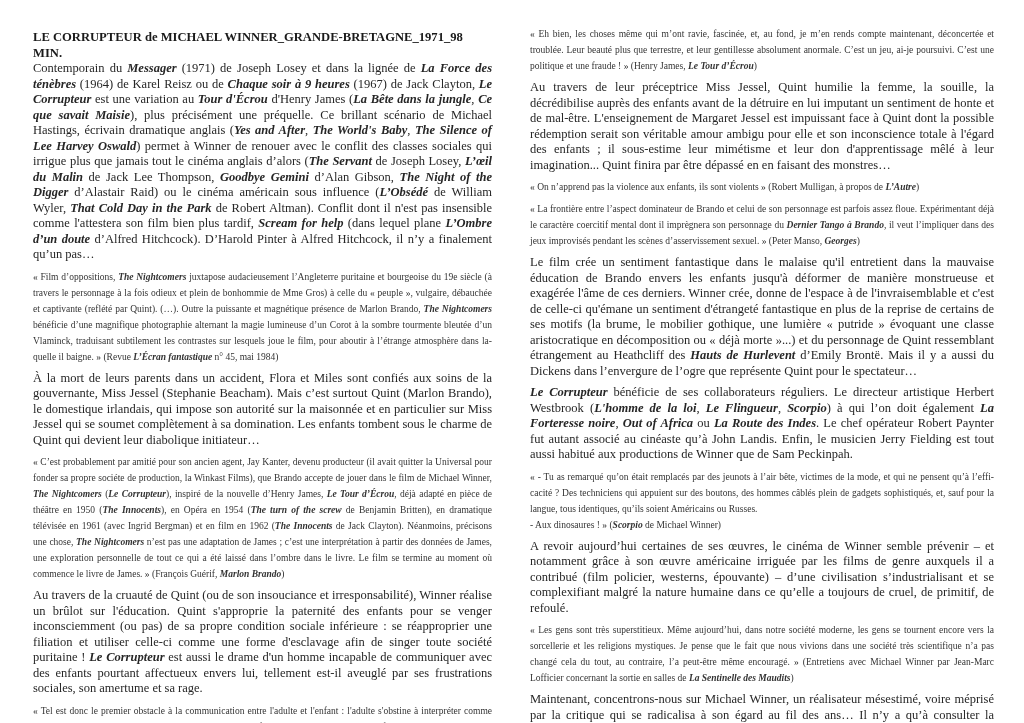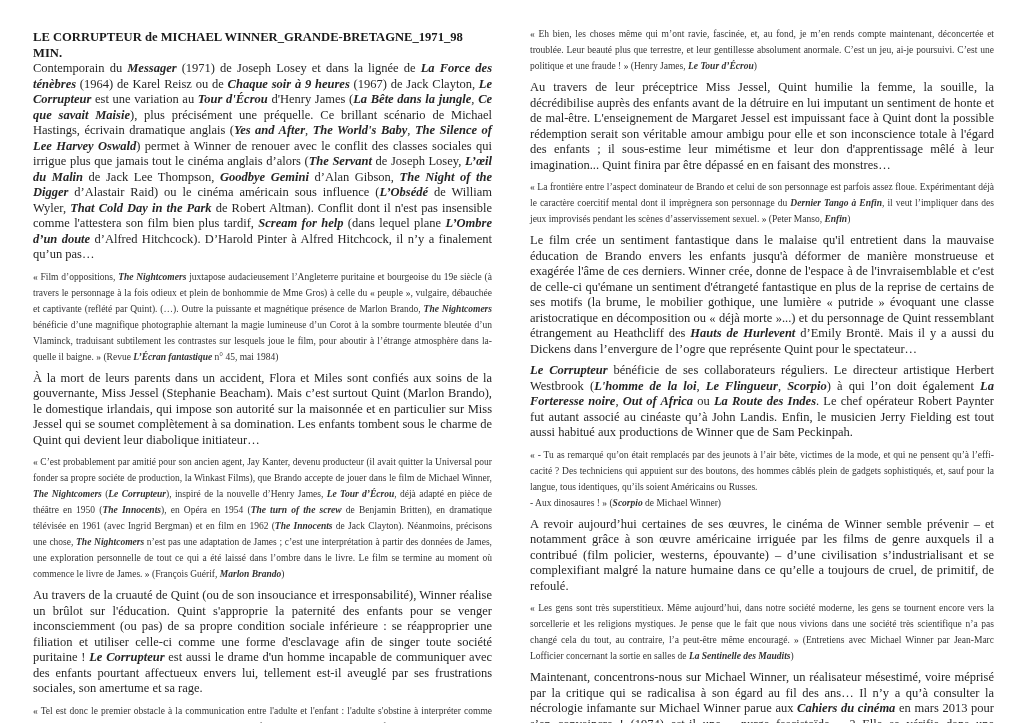--- a/index.html
+++ b/index.html
@@ -26,21 +26,22 @@
       <p class="q">« C’est probablement par amitié pour son ancien agent, Jay Kanter, devenu producteur (il avait quitter la Universal pour fonder sa propre sociéte de production, la Winkast Films), que Brando accepte de jouer dans le film de Michael Winner, <i>The Nightcomers</i> (<i>Le Corrupteur</i>), inspiré de la nouvelle d’Henry James, <i>Le Tour d’Écrou</i>, déjà adapté en pièce de théâtre en 1950 (<i>The Innocents</i>), en Opéra en 1954 (<i>The turn of the screw</i> de Benjamin Britten), en dramatique télévisée en 1961 (avec Ingrid Bergman) et en film en 1962 (<i>The Innocents</i> de Jack Clayton). Néanmoins, précisons une chose, <i>The Nightcomers</i> n’est pas une adaptation de James ; c’est une interprétation à partir des données de James, une exploration personnelle de tout ce qui a été laissé dans l’ombre dans le livre. Le film se termine au moment où commence le livre de James. » (François Guérif, <i>Marlon Brando</i>)</p>
       <p class="p">Au travers de la cruauté de Quint (ou de son insouciance et irresponsabilité), Winner réalise un brûlot sur l'éducation. Quint s'approprie la paternité des enfants pour se venger inconsciemment (ou pas) de sa pro­pre condition sociale inférieure : se réapproprier une filiation et utiliser celle-ci comme une forme d'escla­vage afin de singer toute société puritaine ! <i>Le Corrupteur</i> est aussi le drame d'un homme incapable de communiquer avec des enfants pourtant affectueux envers lui, tellement est-il aveuglé par ses frustrations sociales, son amertume et sa rage.</p>
       <p class="q">« Tel est donc le premier obstacle à la communication entre l'adulte et l'enfant : l'adulte s'obstine à interpréter comme tentative de communication explicite ce qui n'est chez l'enfant que comportement expressif. Il s'obstine à entendre une communication factuelle là où l'enfant cherche tout au plus à induire une communication affective. (...).<br>Selon Ferenczi, la confusion des langues entre adultes et enfants proviendrait, pour une bonne part, de ce que l'un parle le langage de la tendresse, alors que l'autre parle celui de la passion (érotique). (...).<br>Sur le plan pratique, de nombreuses recherches sont faussées d'emblée du fait que les chercheurs, même avertis, ne semblent pas se rendre compte qu'ils prennent pour objet d'étude non pas le comportement <i>enfantin</i> authentique et spontané, mais le comportement  que la société, par le truchement de ses psychologues et pédagogues, inculque aux enfants pour les rendre conformes à ce stéréotype: c'est ce stéréotype qui est ensuite étudié comme authentique produit de la « nature » des enfants. Cercle vicieux s'il en est! » (Georges Devereux, )</p>
     </div>
 </div>
 
 <div class="page right">
   <div>
       <p class="q">« Eh bien, les choses même qui m’ont ravie, fascinée, et, au fond, je m’en rends compte maintenant, déconcertée et troublée. Leur beauté plus que terrestre, et leur gentillesse absolument anormale. C’est un jeu, ai-je poursuivi. C’est une politique et une fraude ! » (Henry James, <i>Le Tour d’Écrou</i>)</p>
       <p class="p">Au travers de leur préceptrice Miss Jessel, Quint humilie la femme, la souille, la décrédibilise auprès des enfants avant de la détruire en lui imputant un sentiment de honte et de mal-être. L'enseignement de Mar­garet Jessel est impuissant face à Quint dont la possible rédemption serait son véritable amour ambigu pour elle et son inconscience totale à l'égard des enfants ; il sous-estime leur mimétisme et leur don d'ap­prentissage mêlé à leur imagination... Quint finira par être dépassé en en faisant des monstres…</p>
-      <p class="q">« La frontière entre l’aspect dominateur de Brando et celui de son personnage est parfois assez floue. Expérimentant déjà le caractère coercitif mental dont il imprègnera son personnage du <i>Dernier Tango à Enfin</i>, il veut l’impliquer dans des jeux improvisés pendant les scènes d’asservissement sexuel. » (Peter Manso, <i>Enfin</i>)</p>
+      <p class="q">« On n’apprend pas la violence aux enfants, ils sont violents » (Robert Mulligan, à propos de <i>L’Autre</i>)</p>
+      <p class="q">« La frontière entre l’aspect dominateur de Brando et celui de son personnage est parfois assez floue. Expérimentant déjà le caractère coercitif mental dont il imprègnera son personnage du <i>Dernier Tango à Brando</i>, il veut l’impliquer dans des jeux improvisés pendant les scènes d’asservissement sexuel. » (Peter Manso, <i>Georges</i>)</p>
       <p class="p">Le film crée un sentiment fantastique dans le malaise qu'il entretient dans la mauvaise éducation de Brando envers les enfants jusqu'à déformer de manière monstrueuse et exagérée l'âme de ces derniers. Winner crée, donne de l'espace à de l'invraisemblable et c'est de celle-ci qu'émane un sentiment d'étran­geté fantastique en plus de la reprise de certains de ses motifs (la brume, le mobilier gothique, une lu­mière « putride » évoquant une classe aristocratique en décomposition ou « déjà morte »...) et du personnage de Quint ressemblant étrangement au Heathcliff des <i>Hauts de Hurlevent</i> d’Emily Brontë. Mais il y a aussi du Dickens dans l’envergure de l’ogre que représente Quint pour le spectateur…</p>
       <p class="p"><i>Le Corrupteur</i> bénéficie de ses collaborateurs réguliers. Le directeur artistique Herbert Westbrook (<i>L'homme de la loi</i>, <i>Le Flingueur</i>, <i>Scorpio</i>) à qui l’on doit également <i>La Forteresse noire</i>, <i>Out of Africa</i> ou <i>La Route des Indes</i>. Le chef opérateur Robert Paynter fut autant associé au cinéaste qu’à John Landis. Enfin, le musicien Jerry Fielding est tout aussi habitué aux productions de Winner que de Sam Peckinpah.</p>
       <p class="q">« - Tu as remarqué qu’on était remplacés par des jeunots à l’air bête, victimes de la mode, et qui ne pensent qu’à l’effi­cacité ? Des techniciens qui appuient sur des boutons, des hommes câblés plein de gadgets sophistiqués, et, sauf pour la langue, tous identiques, qu’ils soient Américains ou Russes.<br>- Aux dinosaures ! » (<i>Scorpio</i> de Michael Winner)</p>
       <p class="p">A revoir aujourd’hui certaines de ses œuvres, le cinéma de Winner semble prévenir – et notamment grâce à son œuvre américaine irriguée par les films de genre auxquels il a contribué (film policier, westerns, épouvante) – d’une civilisation s’industrialisant et se complexifiant malgré la nature humaine dans ce qu’elle a toujours de cruel, de primitif, de refoulé.</p>
       <p class="q">« Les gens sont très superstitieux. Même aujourd’hui, dans notre société moderne, les gens se tournent encore vers la sorcellerie et les religions mystiques. Je pense que le fait que nous vivions dans une société très scientifique n’a pas changé cela du tout, au contraire, l’a peut-être même encouragé. » (Entretiens avec Michael Winner par Jean-Marc Lofficier concernant la sortie en salles de <i>La Sentinelle des Maudits</i>)</p>
       <p class="p">Maintenant, concentrons-nous sur Michael Winner, un réalisateur mésestimé, voire méprisé par la critique qui se radicalisa à son égard au fil des ans… Il n’y a qu’à consulter la nécrologie infamante sur Michael Winner parue aux <i>Cahiers du cinéma</i> en mars 2013 pour s’en convaincre !  (1974) est-il une « purge fascistoïde » ? Elle se vérifie dans une simplification formelle et narrative très efficace du cinéma d'action contemporain et plus tardif (comme  en 1982 et  en 1985). En effet, la tentation au cinéma de genre, celui d' « exploitation », fera donc dévier n’importe quel film spéculant sur les « mauvaises pulsions » (et accabler la misère). Mais le franc-parler de Winner et l’efficacité de ses mises en scène ne correspondaient pas au politiquement correct envahis­sant d’hier à aujourd’hui. Winner aime l’ambiguïté et son humour noir bien britannique et sans conces­sions le confirme (de  en 1968 à  en 1998). Mais cette mouvance</p>
     </div>
 </div>
 
 </body></html>

